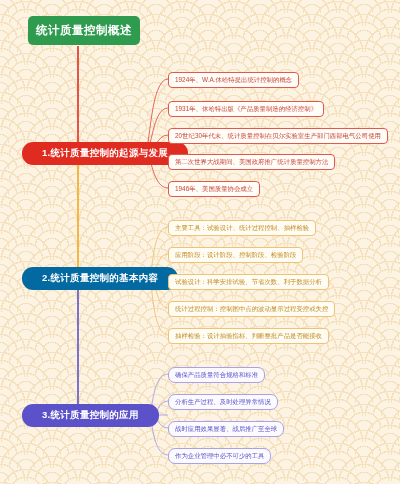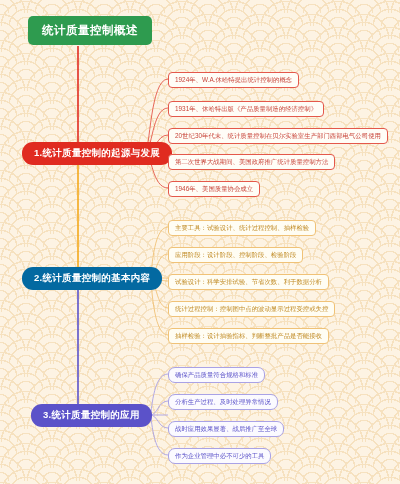--- a/index.html
+++ b/index.html
@@ -21,32 +21,32 @@
   }
   #map{position:absolute;inset:0;}
   svg.edges{position:absolute;inset:0;width:400px;height:484px;pointer-events:none;}
 
   .node{position:absolute;box-sizing:border-box;white-space:nowrap;}
 
   .root{
     left:28px;top:16px;
     background:#2e9b4f;color:#fff;
     border-radius:5px;
-    padding:7px 14px;
+    padding:7px 8px;
     font-size:11.5px;font-weight:bold;letter-spacing:.5px;
   }
 
   .branch{
     border-radius:11px;color:#fff;font-weight:bold;
     font-size:9.5px;letter-spacing:.3px;
-    padding:5px 12px;
+    padding:5px 20px;
   }
   .branch.b1{left:22px;top:142px;background:#e02b20;}
   .branch.b2{left:22px;top:267px;background:#0369a1;}
-  .branch.b3{left:22px;top:404px;background:#5b52c9;margin-left:9px;}
+  .branch.b3{left:22px;top:404px;background:#5b52c9;}
 
   .leaf{
     background:#fffdf7;
     border:1px solid #e4584b;
     border-radius:4px;
     color:#c8453a;
     font-size:6.4px;
     padding:4px 6px;
     line-height:1;
   }

